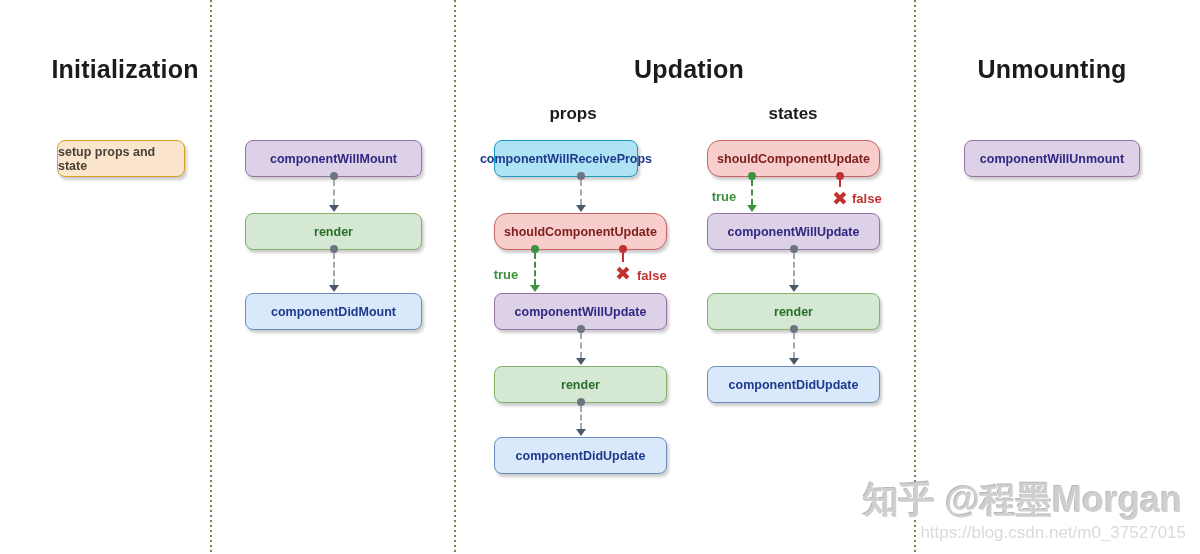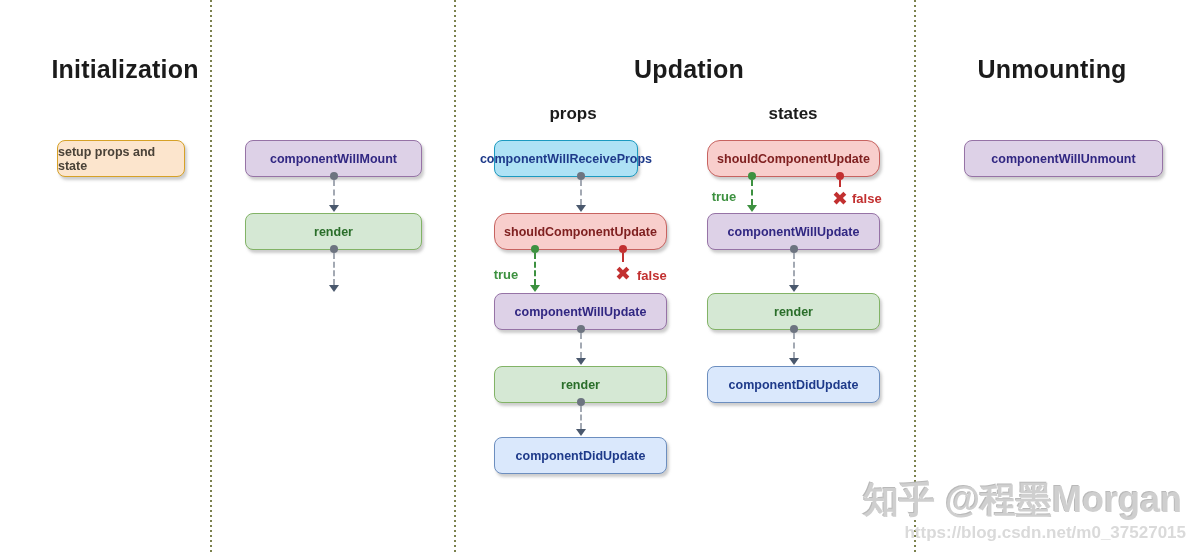--- a/index.html
+++ b/index.html
@@ -64,21 +64,21 @@
   .cond.green{color:#3d9140;text-align:center;}
   .cond.red{color:#c23030;text-align:left;}
   
   .wm1{
     position:absolute;right:18px;top:476px;width:400px;text-align:right;
     font-size:36px;font-weight:700;color:#cfcfcf;
     text-shadow:1px 1px 0 #ffffff,-1px -1px 0 #b9b9b9;
   }
   .wm2{
     position:absolute;right:14px;top:523px;width:400px;text-align:right;
-    font-size:17px;font-weight:700;color:#dadada;
+    font-size:17px;font-weight:400;color:#dadada;
   }
 </style>
 </head>
 <body>
 
 <div class="canvas">
 
   <div class="sep" style="left:210px"></div>
   <div class="sep" style="left:454px"></div>
   <div class="sep" style="left:914px"></div>
@@ -87,33 +87,34 @@
   <div class="phase" style="left:952px;top:55px">Unmounting</div>
   <div class="phase" style="left:589px;top:55px">Updation</div>
 
   <div class="subhead" style="left:523px;top:104px">props</div>
   <div class="subhead" style="left:743px;top:104px">states</div>
 
   <div class="node c-orange" style="left:57px;top:140px;width:128px">setup props and state</div>
 
   <div class="node c-purple" style="left:245px;top:140px;width:177px">componentWillMount</div>
   <div class="node c-green" style="left:245px;top:213px;width:177px">render</div>
+  <div class="node c-blue" style="left:245px;top:293px;width:177px">componentDidMount</div>
 
   <div class="node c-cyan" style="left:494px;top:140px;width:144px">componentWillReceiveProps</div>
   <div class="node c-red" style="left:494px;top:213px;width:173px">shouldComponentUpdate</div>
   <div class="node c-purple" style="left:494px;top:293px;width:173px">componentWillUpdate</div>
   <div class="node c-green" style="left:494px;top:366px;width:173px">render</div>
   <div class="node c-blue" style="left:494px;top:437px;width:173px">componentDidUpdate</div>
 
   <div class="node c-red" style="left:707px;top:140px;width:173px">shouldComponentUpdate</div>
   <div class="node c-purple" style="left:707px;top:213px;width:173px">componentWillUpdate</div>
   <div class="node c-green" style="left:707px;top:293px;width:173px">render</div>
   <div class="node c-blue" style="left:707px;top:366px;width:173px">componentDidUpdate</div>
 
-  <div class="node c-purple" style="left:964px;top:140px;width:199px">componentWillUnmount</div>
+  <div class="node c-purple" style="left:964px;top:140px;width:176px">componentWillUnmount</div>
 
   <div class="arrow" style="left:328px;top:172px;height:40px">
       <span class="dot"></span>
       <span class="line"></span>
       <span class="head"></span>
     </div>
   <div class="arrow" style="left:328px;top:245px;height:47px">
       <span class="dot"></span>
       <span class="line"></span>
       <span class="head"></span>

